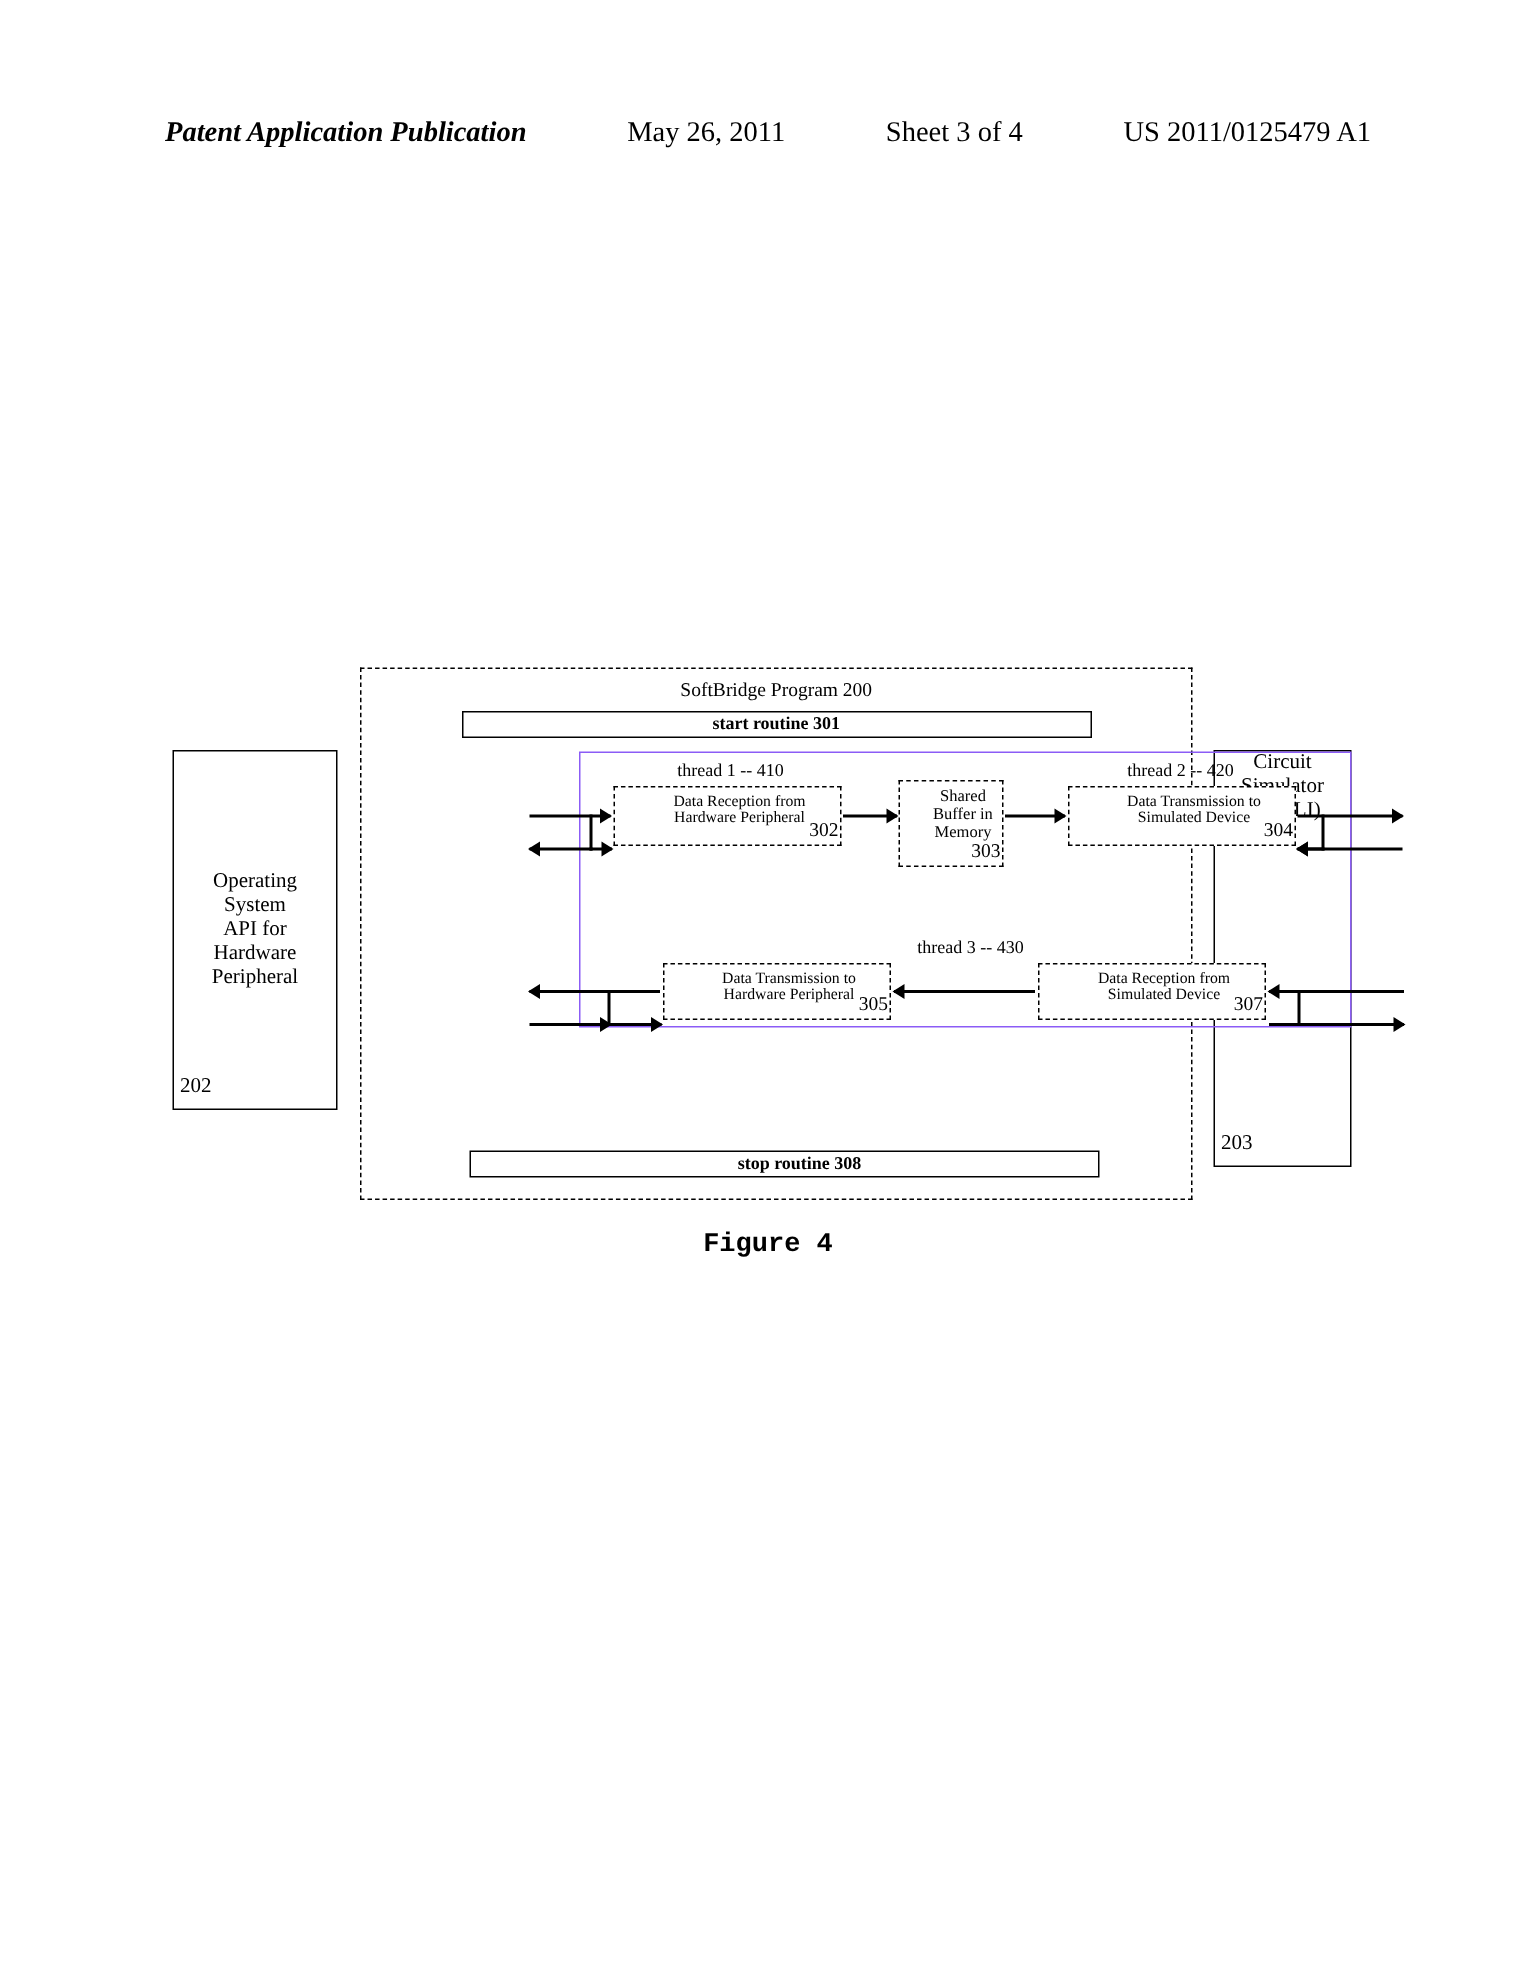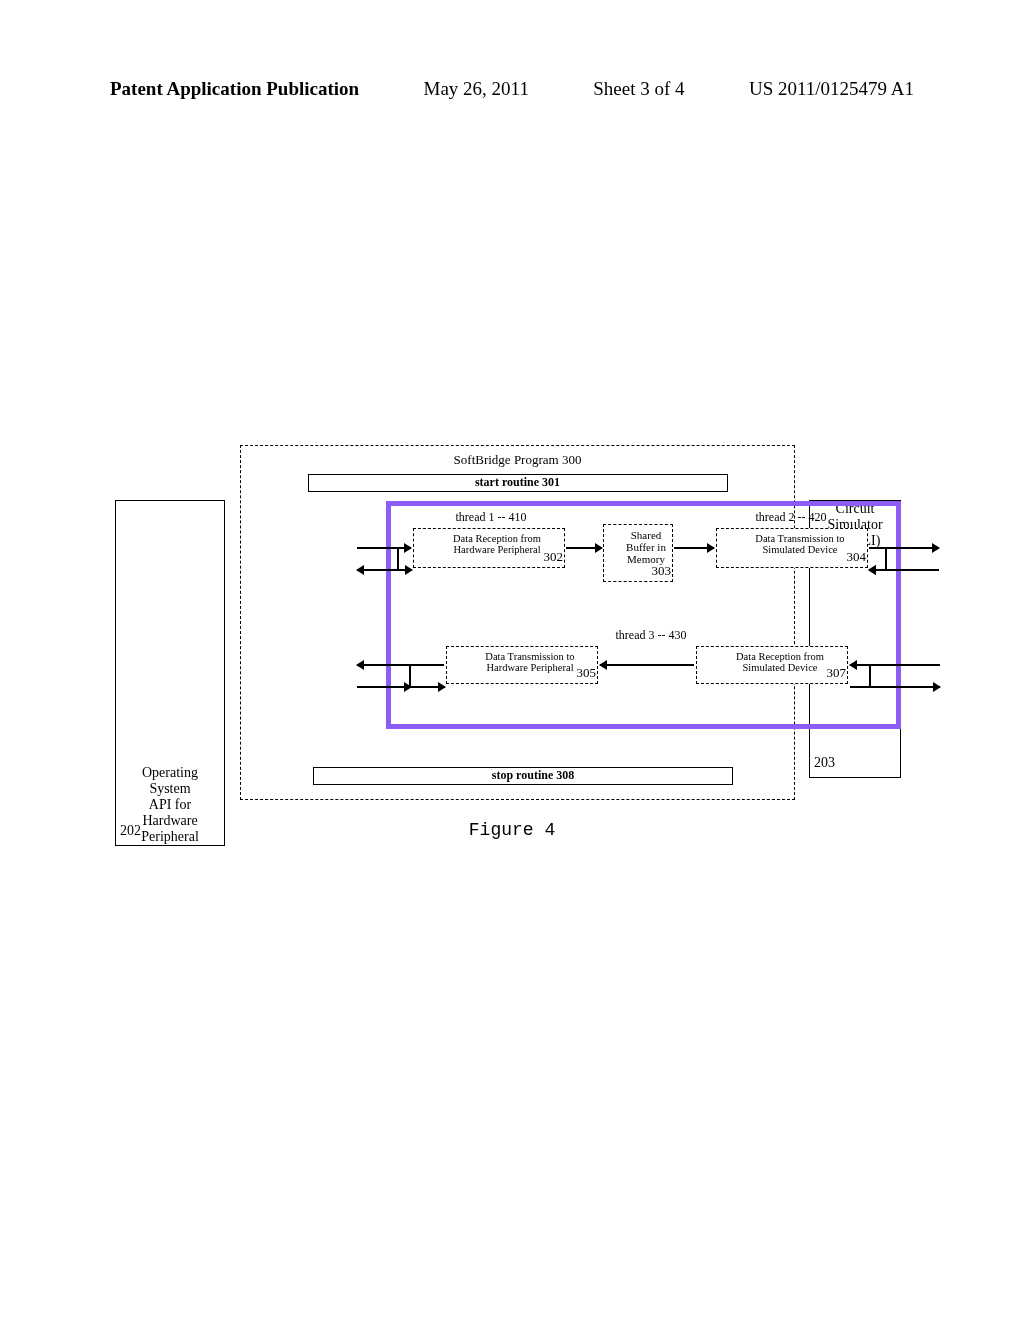--- a/index.html
+++ b/index.html
@@ -15,21 +15,21 @@
   .page-header {
     position: absolute;
     top: 78px;
     left: 110px;
     right: 110px;
     font-size: 19px;
     display: flex;
     justify-content: space-between;
     font-family: "Times New Roman", serif;
   }
-  .page-header .pub { font-weight: bold; }
+  .page-header .pub { font-weight: bold; font-style: italic; }
   .page-header .date {}
   .page-header .docnum {}
 
   .diagram {
     position: absolute;
     top: 445px;
     left: 115px;
     width: 790px;
     height: 400px;
   }
@@ -72,35 +72,35 @@
     margin: 6px auto;
     border: 1px solid #000;
     font-size: 12px;
     text-align: center;
     font-weight: bold;
   }
 
   .mainflow {
     position: absolute;
     left: 145px; top: 55px;
-    width: 515px; height: 228px;
-    border: 5px solid #8b5cf6;
+    width: 515px; height: 184px;
+    border: 1px solid #8b5cf6;
   }
   .stop-routine {
     position: absolute;
     left: 72px; bottom: 8px;
     width: 420px; height: 18px; padding-left: 20px;
   }
 
   
   .api-box {
     left: 0; top: 55px;
-    width: 110px; height: 346px;
+    width: 110px; height: 240px;
     display: flex; flex-direction: column;
-    justify-content: flex-end; align-items: center;
+    justify-content: center; align-items: center;
   }
   .api-box .txt { line-height: 1.15; }
   .api-num { position:absolute; left:4px; bottom:6px; font-size:14px;}
 
   
   .sim-box {
     left: 694px; top: 55px;
     width: 92px; height: 278px;
     display: flex; flex-direction: column;
     justify-content: flex-start; align-items: center;
@@ -117,21 +117,21 @@
     position: absolute;
     font-size: 12px;
     text-align: center;
   }
 
   .fig-caption {
     position: absolute;
     top: 820px; left: 0; width: 1024px;
     text-align: center;
     font-family: "Courier New", monospace;
-    font-weight: normal;
+    font-weight: bold;
     font-size: 18px;
   }
 
   
   .arrow {
     position: absolute;
     background: #000;
     height: 2px;
   }
   .arrow.r::after {
@@ -176,21 +176,21 @@
   </div>
 
   <div class="solid-box sim-box">
     <div class="txt" style="white-space:pre-line;">Circuit
 Simulator
 (via PLI)</div>
     <div class="sim-num">203</div>
   </div>
 
   <div class="softbridge">
-    <div class="sb-title">SoftBridge Program 300</div>
+    <div class="sb-title">SoftBridge Program 200</div>
     <div class="routine">start routine 301</div>
 
     <div class="mainflow">
 
       <div class="thread-label" style="left:55px; top:4px; width:90px;">thread 1 -- 410</div>
       <div class="thread-label" style="left:355px; top:4px; width:90px;">thread 2 -- 420</div>
       <div class="thread-label" style="left:210px; top:122px; width:100px;">thread 3 -- 430</div>
 
       <div class="dashed-box thread1">
         <div style="white-space:pre-line; font-size:10.5px; padding-top:4px;">Data Reception from

